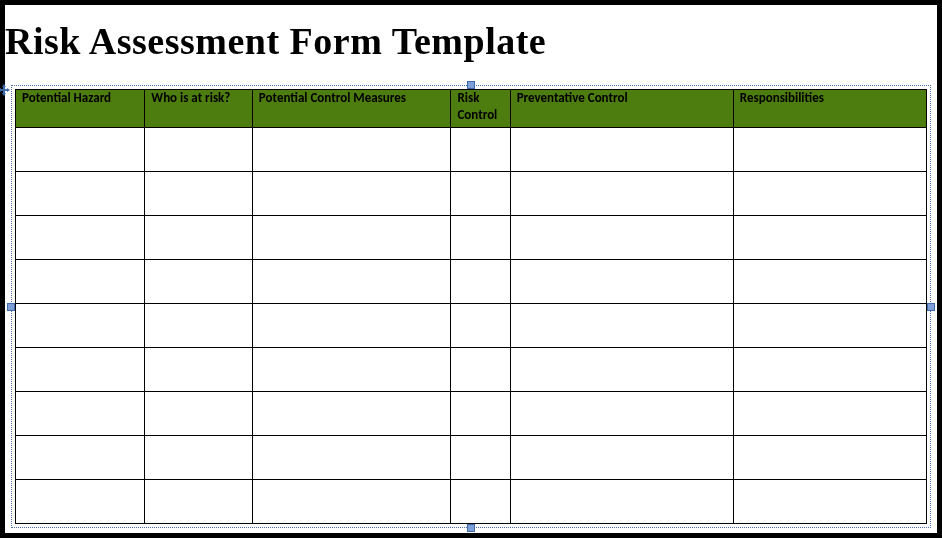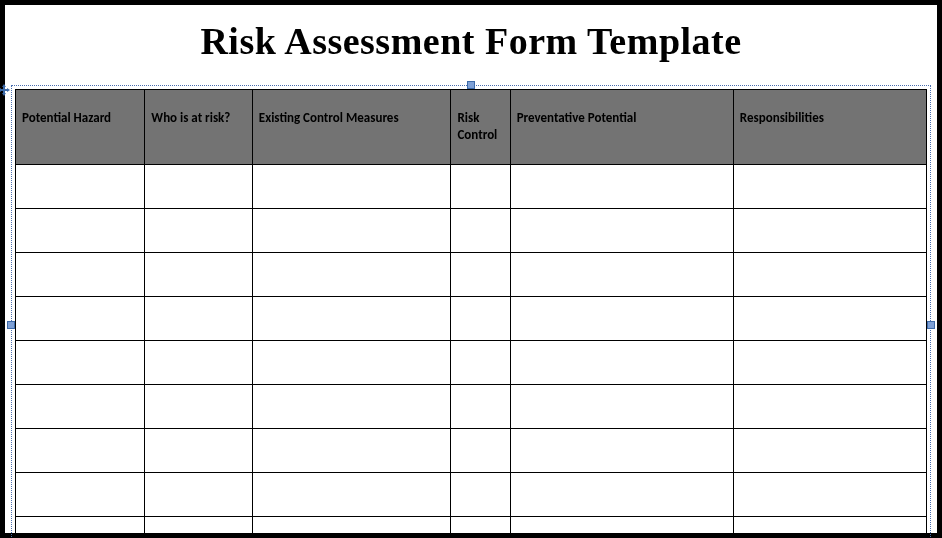--- a/index.html
+++ b/index.html
@@ -18,21 +18,21 @@
     .page-frame {
       position: absolute;
       top: 0;
       left: 0;
       width: 942px;
       height: 538px;
       border: 5px solid #000000;
       background: #ffffff;
     }
     .title {
-      text-align: center;
+      text-align: left;
       font-size: 38px;
       font-weight: 700;
       margin-top: 14px;
       margin-bottom: 16px;
       color: #000000;
       letter-spacing: 0.5px;
       font-family: "Comic Sans MS", "Kristen ITC", cursive;
     }
     .table-selection-outer {
       position: absolute;
@@ -49,25 +49,25 @@
       width: 100%;
       border-collapse: collapse;
       table-layout: fixed;
     }
     th, td {
       border: 1px solid #000000;
       vertical-align: top;
       text-align: left;
     }
     th {
-      background: #737373;
+      background: #4d7c0f;
       font-weight: 700;
       font-size: 13px;
       color: #000000;
-      padding: 20px 6px;
+      padding: 0 6px;
       line-height: 1.3;
       height: 38px;
     }
     td {
       height: 44px;
       padding: 4px 6px;
     }
     .col0 { width: 14.2%; }
     .col1 { width: 11.8%; }
     .col2 { width: 21.8%; }
@@ -150,23 +150,23 @@
             <col class="col1">
             <col class="col2">
             <col class="col3">
             <col class="col4">
             <col class="col5">
         </colgroup>
         <thead>
           <tr>
             <th>Potential Hazard</th>
             <th>Who is at risk?</th>
-            <th>Existing Control Measures</th>
+            <th>Potential Control Measures</th>
             <th>Risk Control</th>
-            <th>Preventative Potential</th>
+            <th>Preventative Control</th>
             <th>Responsibilities</th>
           </tr>
         </thead>
         <tbody id="tbody">
         <tr>
               <td></td>
               <td></td>
               <td></td>
               <td></td>
               <td></td>

